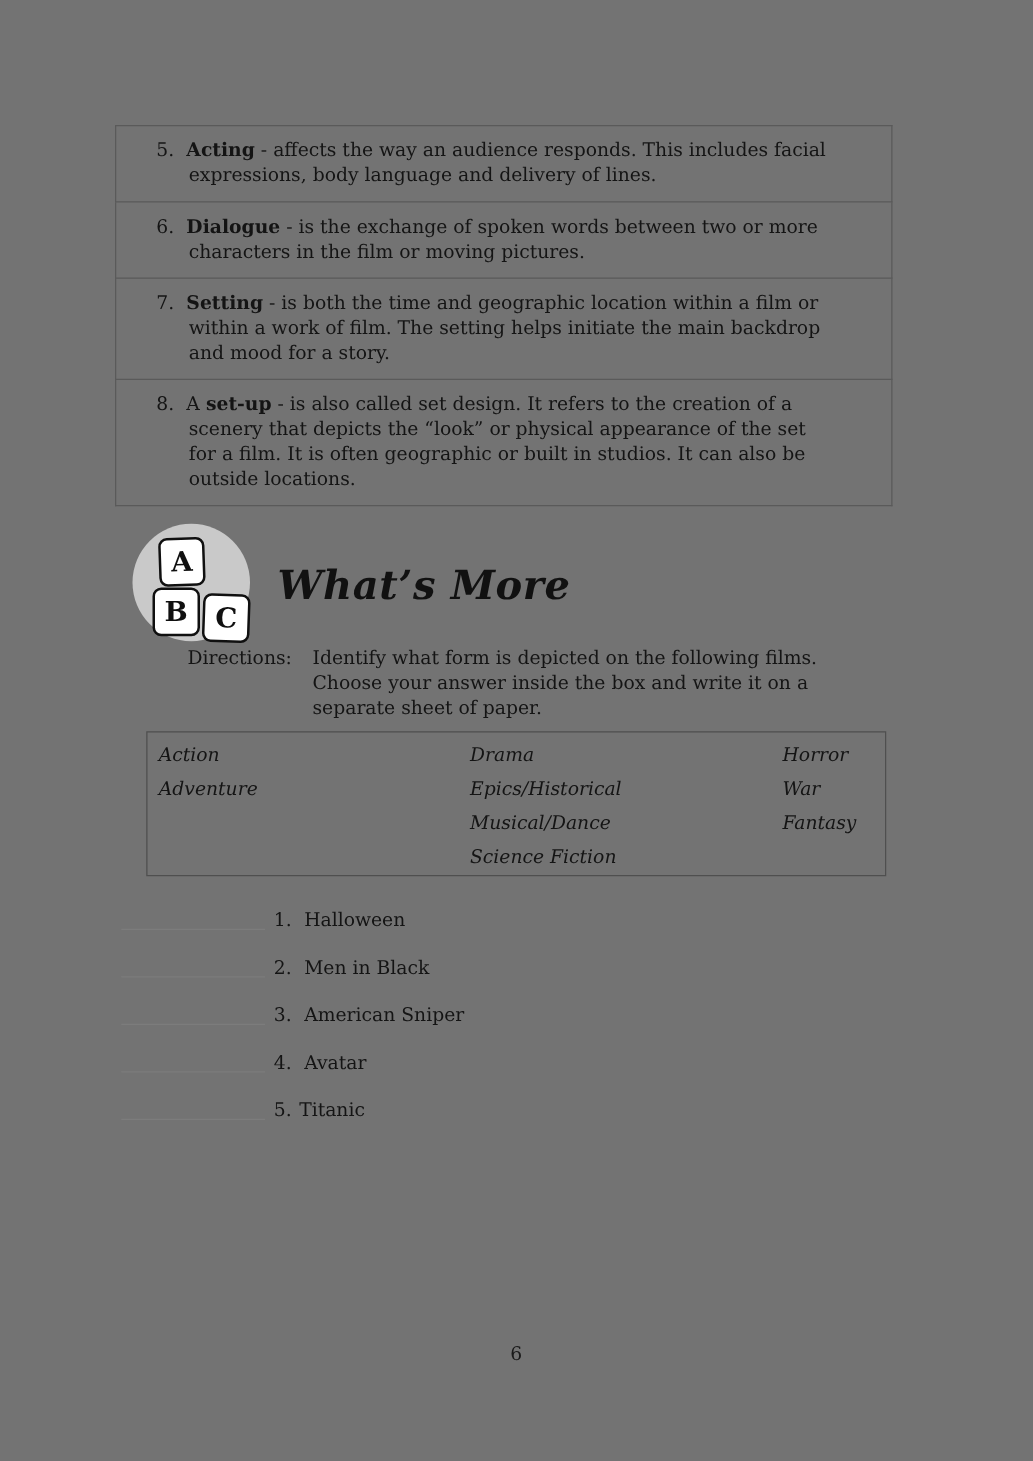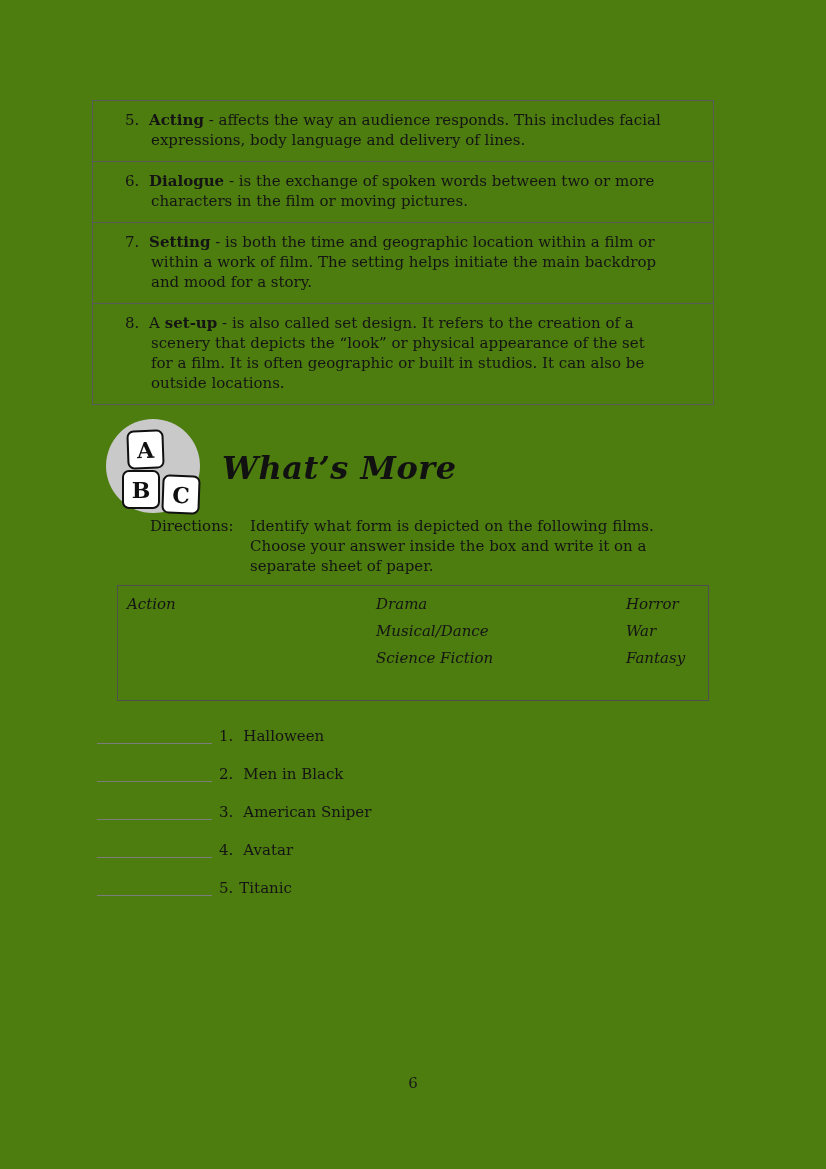--- a/index.html
+++ b/index.html
@@ -1,21 +1,21 @@
 <!DOCTYPE html>
 <html><head>
 <meta charset="utf-8">
 <style>
   * { margin: 0; padding: 0; box-sizing: border-box; }
   html, body { background: #ffffff; }
   .page {
     position: relative;
     width: 826px;
     height: 1169px;
-    background: #4d7c0f;
+    background: #737373;
     font-family: "DejaVu Serif", serif;
     color: #141414;
     overflow: hidden;
   }
 
   
   .def-table {
     position: absolute;
     top: 100px;
     left: 92px;
@@ -199,23 +199,25 @@
   <h1 class="wm-title">What’s More</h1>
 
   <div class="directions">
     <span class="directions-label">Directions:</span>
     <span class="directions-text">Identify what form is depicted on the following films. Choose your answer inside the box and write it on a separate sheet of paper.</span>
   </div>
 
   <div class="genre-box">
     <div class="genre-col">
       <span class="genre-item">Action</span>
+      <span class="genre-item">Adventure</span>
     </div>
     <div class="genre-col">
       <span class="genre-item">Drama</span>
+      <span class="genre-item">Epics/Historical</span>
       <span class="genre-item">Musical/Dance</span>
       <span class="genre-item">Science Fiction</span>
     </div>
     <div class="genre-col">
       <span class="genre-item">Horror</span>
       <span class="genre-item">War</span>
       <span class="genre-item">Fantasy</span>
     </div>
   </div>
 

